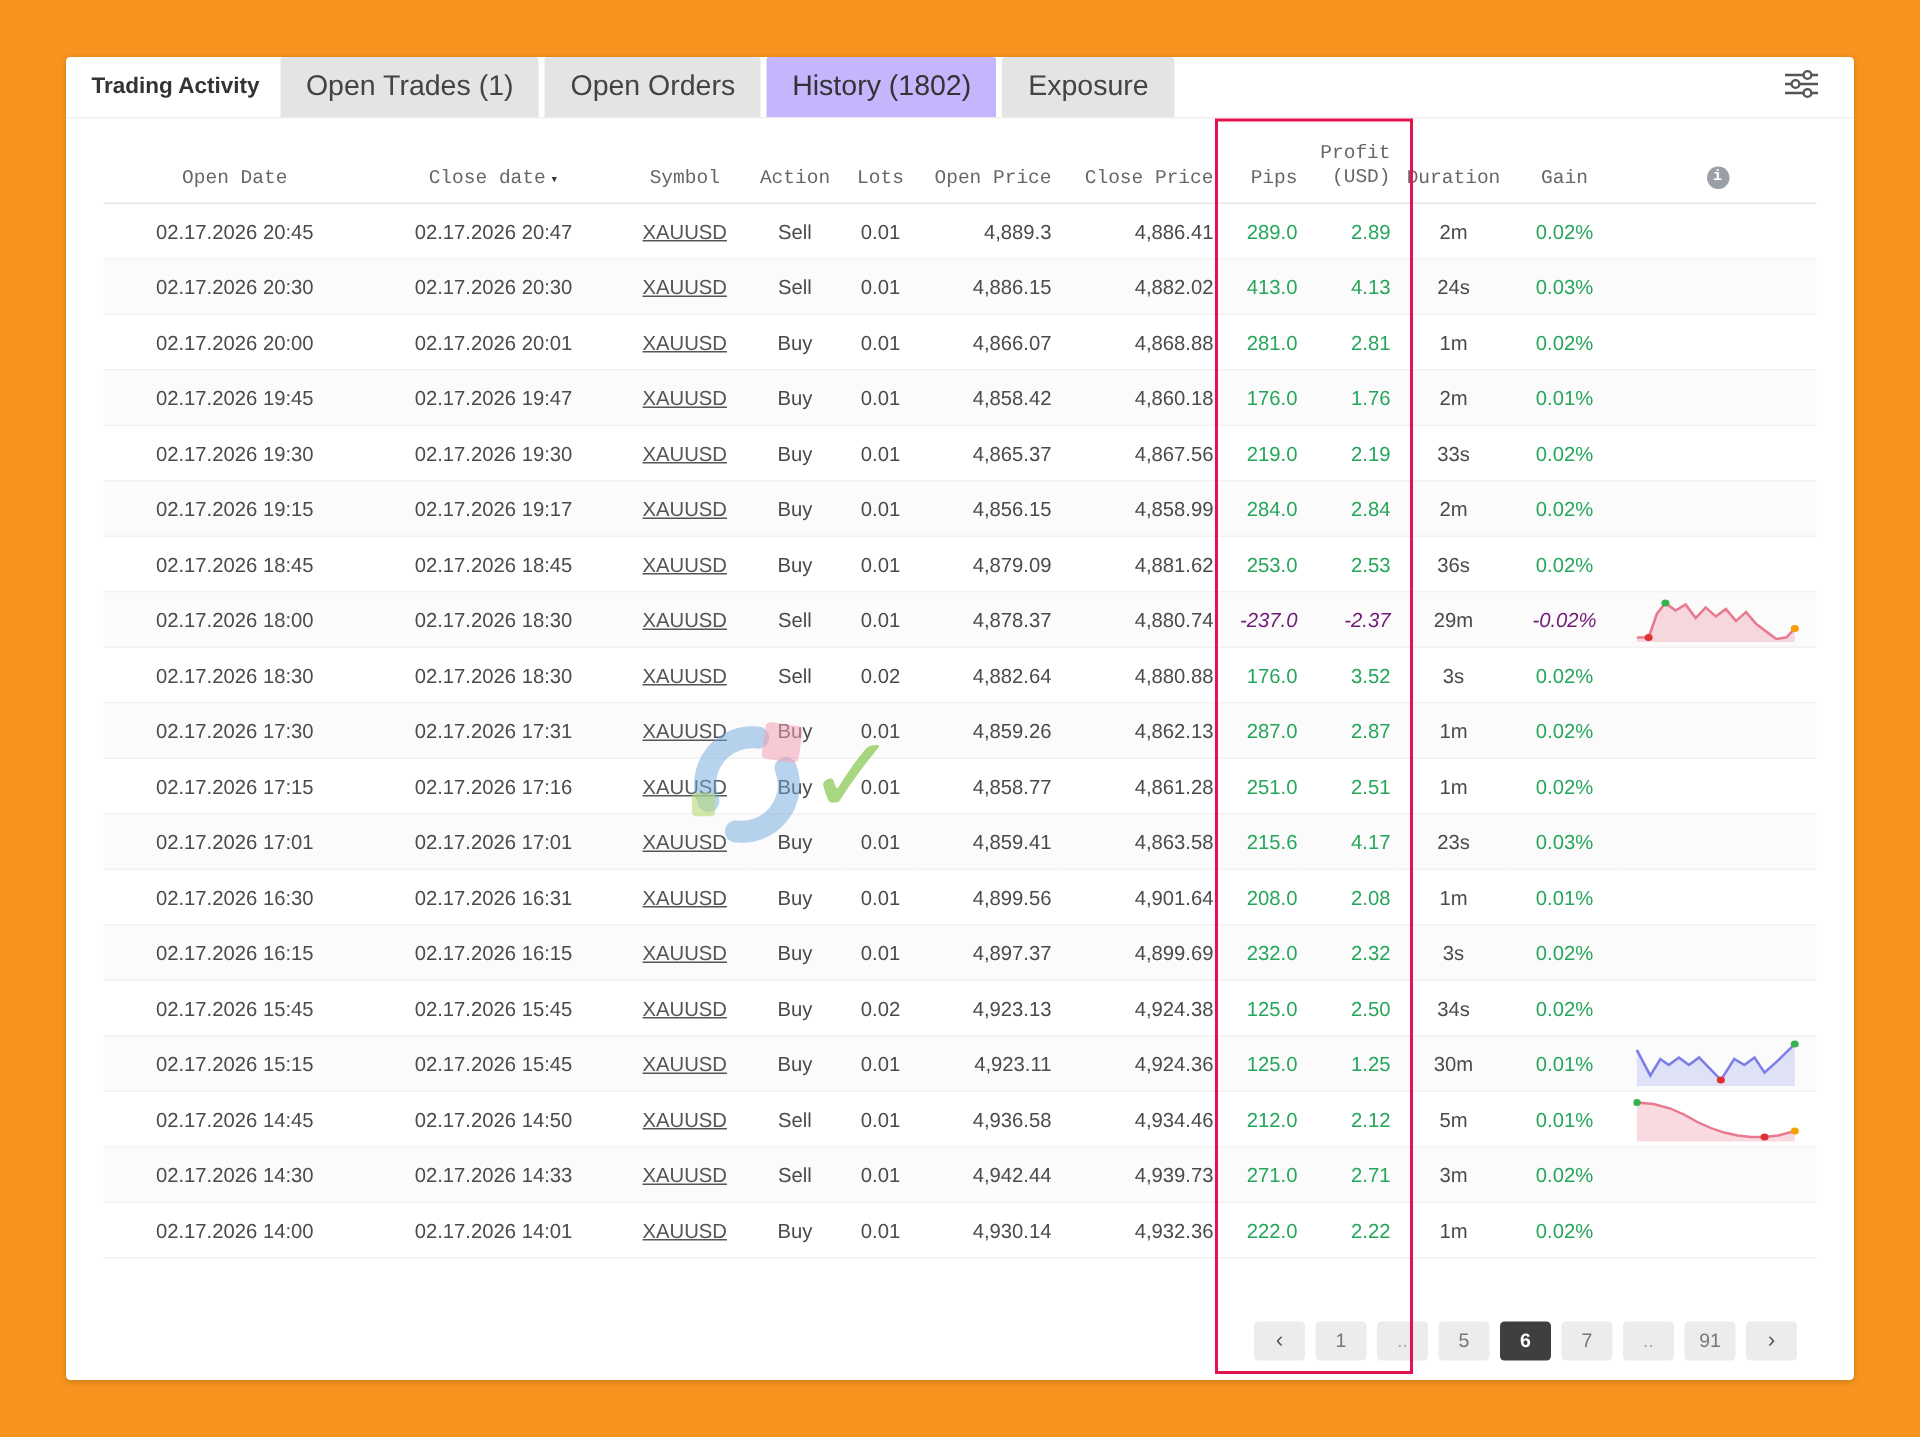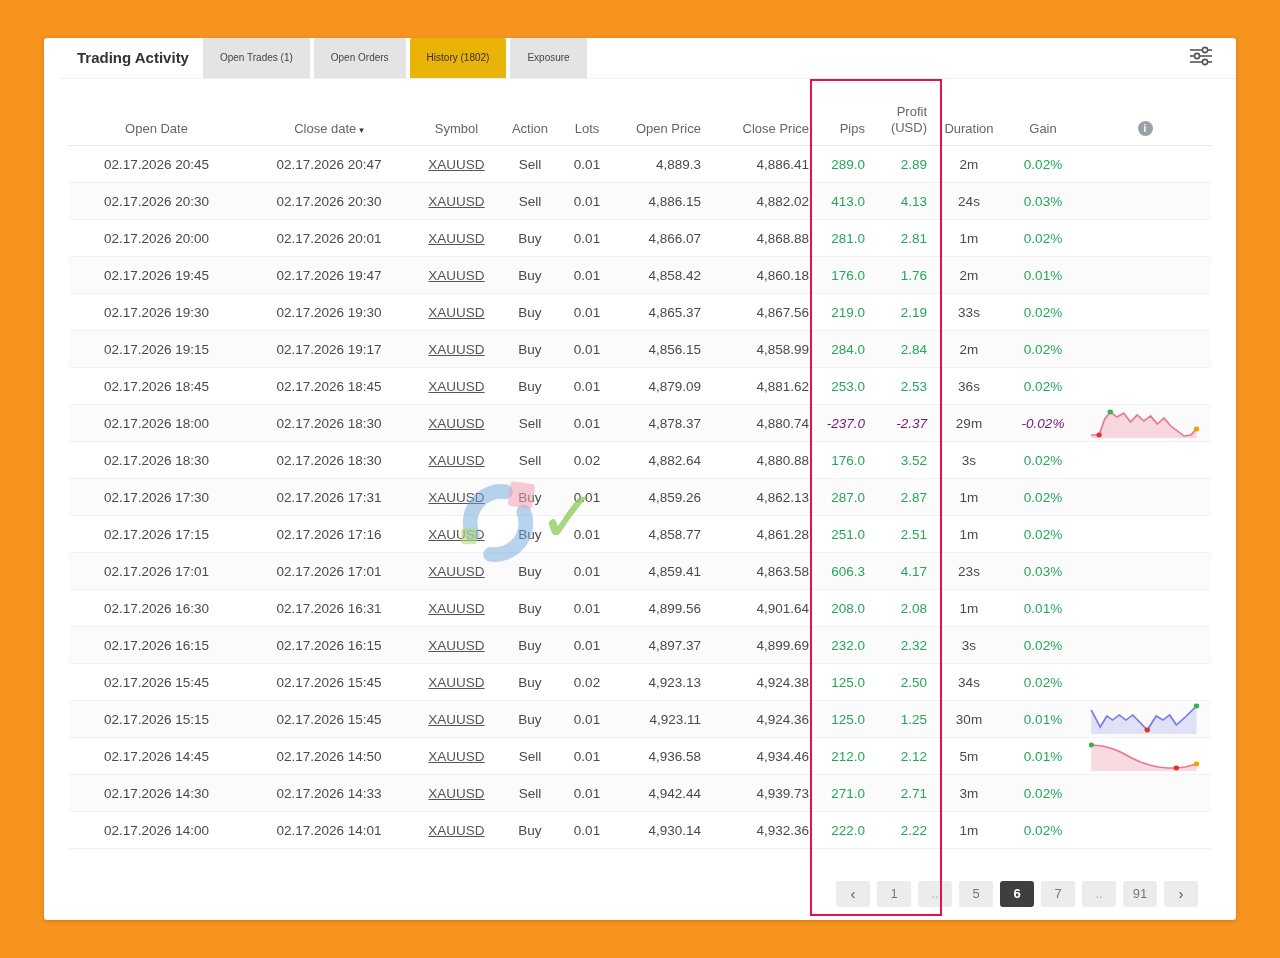--- a/index.html
+++ b/index.html
@@ -1,34 +1,34 @@
 <!DOCTYPE html>
 <html><head>
 <meta charset="utf-8">
 <style>
   html,body{margin:0;padding:0;width:1280px;height:958px;overflow:hidden;
     font-family:"Liberation Sans","DejaVu Sans",sans-serif;background:#f7941e;}
   .card{position:absolute;left:44px;top:38px;width:1192px;height:882px;background:#fff;
     border-radius:3px;box-shadow:0 1px 4px rgba(0,0,0,.18);}
   
-  .tabbar{display:flex;align-items:stretch;height:40px;border-bottom:1px solid #efefef;margin-left:16px;}
+  .tabbar{display:flex;align-items:stretch;height:40px;border-bottom:1px solid #efefef;}
   .panel-title{font-size:15px;font-weight:bold;color:#333;line-height:40px;padding:0 14px 0 17px;}
   .tabs{display:flex;gap:4px;}
-  .tab{font-size:10px;color:#444;background:#e4e4e4;padding:0 17px;line-height:40px;
+  .tab{font-size:19px;color:#444;background:#e4e4e4;padding:0 17px;line-height:40px;
     cursor:pointer;border-radius:2px 2px 0 0;}
-  .tab.active{background:#eab308;color:#333;}
+  .tab.active{background:#c4b5fd;color:#333;}
   .filter-ico{margin-left:auto;margin-right:22px;align-self:center;cursor:pointer;}
   
   .table-wrap{position:relative;padding:0 0 0 25px;}
   table{border-collapse:collapse;table-layout:fixed;width:1142px;}
   col.c1{width:175px}col.c2{width:170px}col.c3{width:85px}col.c4{width:62px}
   col.c5{width:52px}col.c6{width:92px}col.c7{width:108px}col.c8{width:56px}
   col.c9{width:62px}col.c10{width:76px}col.c11{width:72px}col.c12{width:132px}
-  thead td{font-size:13px;color:#666;vertical-align:bottom;padding:20px 4px 9px 4px;
-    border-bottom:1px solid #e6e6e6;text-align:center;height:37px;}
+  thead td{font-size:13px;color:#666;vertical-align:bottom;padding:10px 4px 9px 4px;
+    border-bottom:1px solid #e6e6e6;text-align:center;height:37px;font-family:Liberation Mono, monospace;}
   thead td.num{text-align:right;}
   tbody td{font-size:13.5px;color:#4a4a4a;text-align:center;height:36px;padding:0 4px;
     border-bottom:1px solid #f1f1f1;white-space:nowrap;}
   tbody tr:nth-child(even){background:#fbfbfb;}
   td.num{text-align:right;}
   .pos{color:#26a65b;}
   .neg{color:#701a75;font-style:italic;}
   a.sym{color:#555;text-decoration:underline;cursor:pointer;}
   .sort-ind{font-size:9px;color:#333;margin-left:3px;}
   .info-badge{display:inline-block;width:15px;height:15px;border-radius:50%;background:#9aa0a6;
@@ -283,21 +283,21 @@
     <td class="chart-cell"></td>
   </tr>
           <tr>
     <td>02.17.2026 17:01</td>
     <td>02.17.2026 17:01</td>
     <td><a class="sym">XAUUSD</a></td>
     <td>Buy</td>
     <td>0.01</td>
     <td class="num">4,859.41</td>
     <td class="num">4,863.58</td>
-    <td class="num pos">606.3</td>
+    <td class="num pos">215.6</td>
     <td class="num pos">4.17</td>
     <td>23s</td>
     <td class="pos">0.03%</td>
     <td class="chart-cell"></td>
   </tr>
           <tr>
     <td>02.17.2026 16:30</td>
     <td>02.17.2026 16:31</td>
     <td><a class="sym">XAUUSD</a></td>
     <td>Buy</td>

